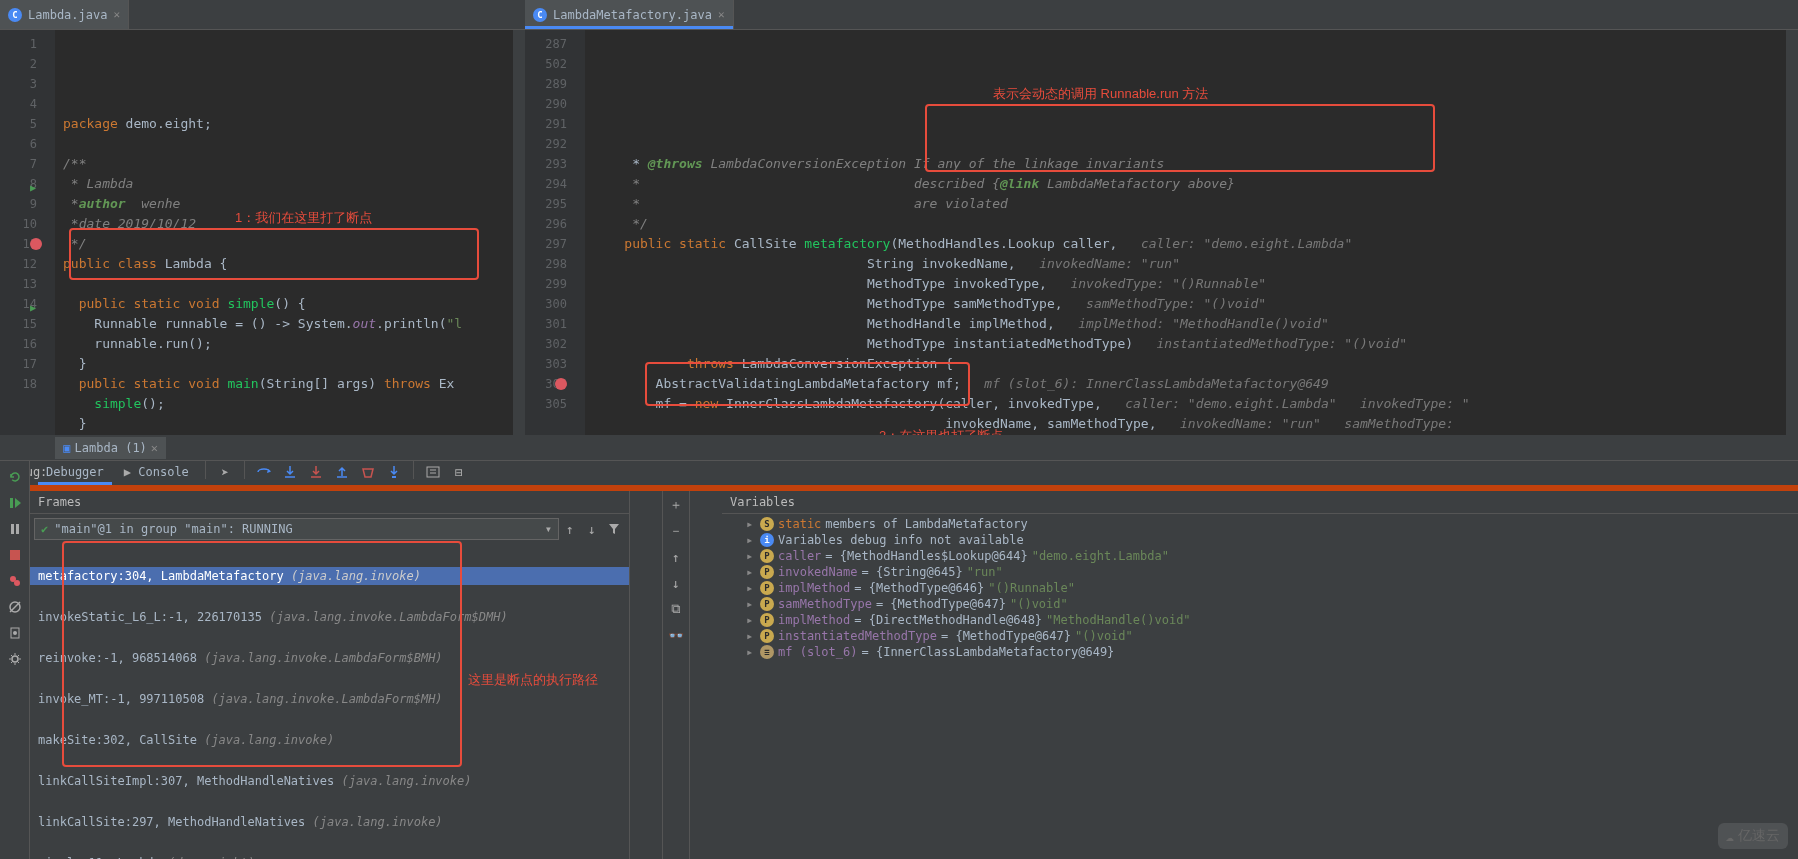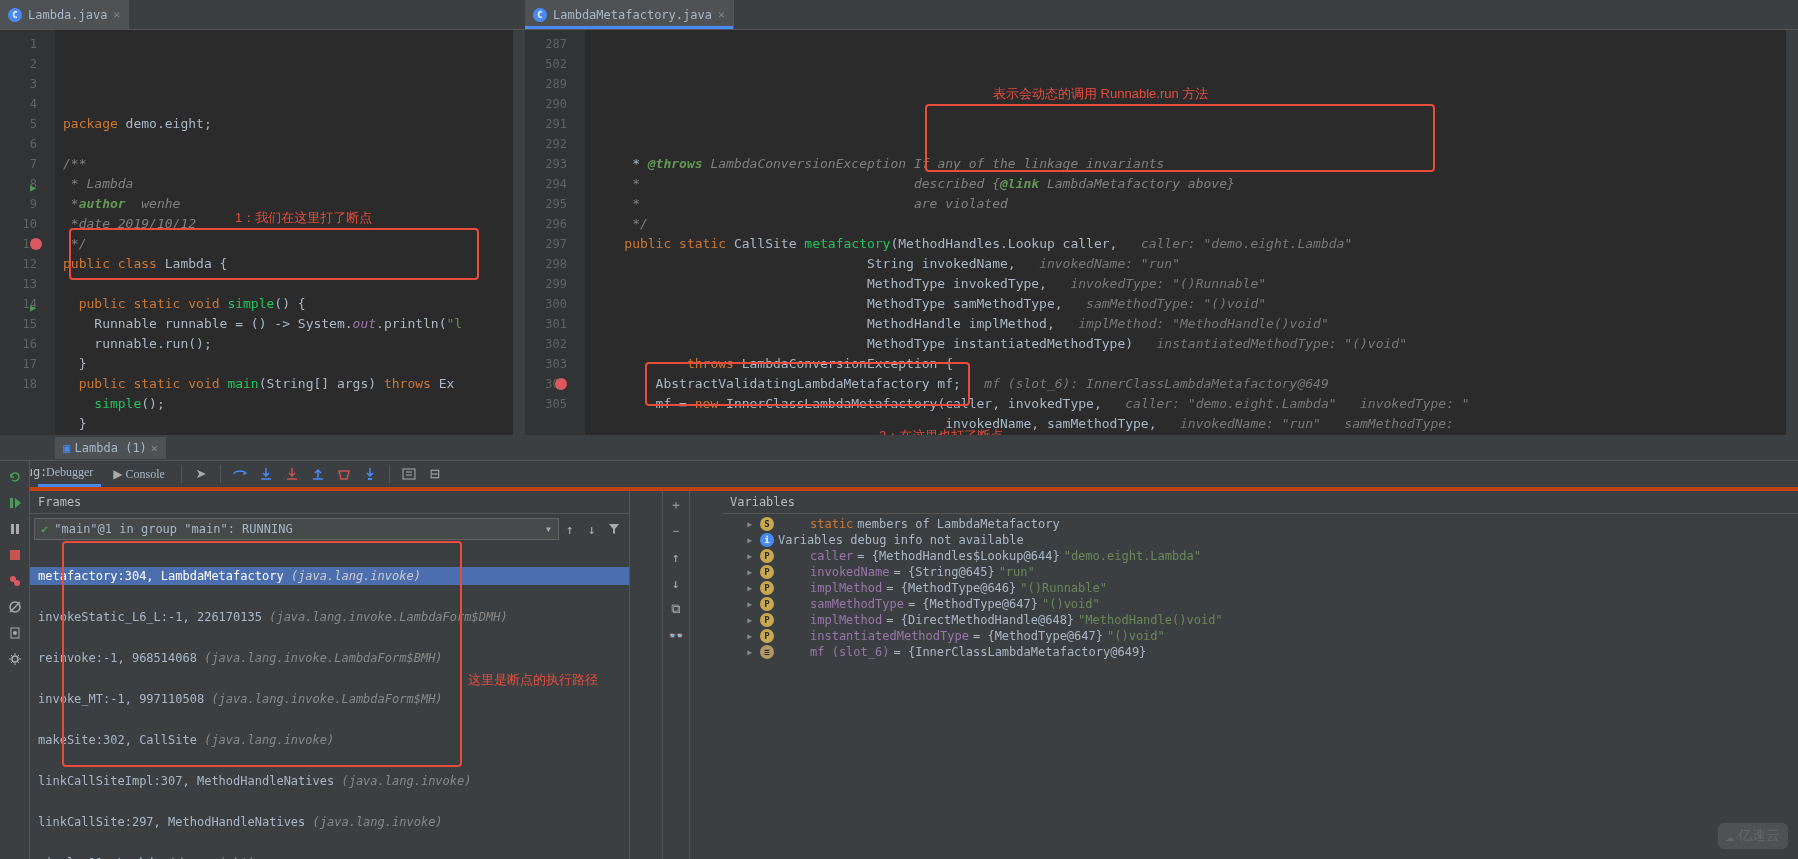--- a/index.html
+++ b/index.html
@@ -39,21 +39,21 @@
   .debug-panel { height: 424px; background: #3c3f41; display: flex; flex-direction: column; }
   .debug-tabs { display: flex; height: 26px; background: #3c3f41; align-items:center; padding-left:4px; gap:8px; border-bottom:1px solid #555;}
   .debug-tabs .label { color:#bbb; font-size:12px;margin-top:48px; }
   .debug-config { display:flex; align-items:center; gap:4px; background:#4e5254; padding:2px 8px; height:22px; font-size:12px;}
   .debug-config .close { color:#888; }
   
   .debug-body { flex:1; display:flex; }
   .debug-toolbar-left { width: 30px; background:#3c3f41; display:flex; flex-direction:column; align-items:center; gap:6px; padding-top:6px; border-right:1px solid #555;}
   .debug-toolbar-left .btn { width:20px; height:20px; display:flex; align-items:center; justify-content:center; cursor:pointer; }
   .debug-main { flex:1; display:flex; flex-direction:column; }
-  .debug-topbar { height:30px; display:flex; align-items:center; gap:4px; padding:0 8px; border-bottom:4px solid #c2410c;font-family:Liberation Serif, serif;}
+  .debug-topbar { height:30px; display:flex; gap:4px; padding:0 8px; border-bottom:6px solid #c2410c;}
   .debug-topbar .subtab { padding:4px 8px; font-size:12px; cursor:pointer; }
   .debug-topbar .subtab.active { border-bottom:3px solid #4a8af4; }
   .debug-topbar .tbtn { width:22px; height:22px; display:flex; align-items:center; justify-content:center; cursor:pointer; color:#aaa; }
   .debug-topbar .sep { width:1px; height:18px; background:#555; margin:0 4px; }
   
   .debug-split { flex:1; display:flex; position:relative;gap:32px; }
   .frames { flex:0 0 600px; display:flex; flex-direction:column; border-right:1px solid #555; }
   .frames .header { padding:4px 8px; font-size:12px; color:#bbb; border-bottom:1px solid #555;}
   .frames .thread-sel { display:flex; align-items:center; gap:0; padding:4px; }
   .frames .thread-sel .check { color:#499c54; margin-right:2px;}
@@ -67,21 +67,21 @@
   .vars { flex:1; display:flex; flex-direction:column; }
   .vars .header { padding:4px 8px; font-size:12px; color:#bbb; border-bottom:1px solid #555;}
   .vars .tree { flex:1; overflow:auto; padding:2px 4px; }
   .vars .tree .row { padding:1px 4px 1px 20px; font-size:12px; display:flex; align-items:center; gap:4px; white-space:nowrap;}
   .vars .tree .row .arrow { color:#888; width:10px; display:inline-block; }
   .vars .tree .row .badge { width:14px; height:14px; border-radius:50%; display:inline-flex; align-items:center; justify-content:center; font-size:9px; font-weight:bold; flex-shrink:0;}
   .b-s { background:#c9a94f; color:#2b2b2b;}
   .b-p { background:#c9a94f; color:#2b2b2b;}
   .b-i { background:#4a8af4; color:#fff;}
   .b-m { background:#b09765; color:#2b2b2b;}
-  .vars .tree .row .name { color:#9876aa;margin-left:32px; }
+  .vars .tree .row .name { color:#9876aa; }
   .vars .tree .row .val { color:#a9b7c6; }
   .vars .tree .row .strv { color:#6a8759; }
   .mid-toolbar { width:28px; display:flex; flex-direction:column; gap:6px; align-items:center; padding-top:4px; border-right:1px solid #555; border-left:1px solid #555;}
   .mid-toolbar .btn { width:20px; height:20px; display:flex; align-items:center; justify-content:center; cursor:pointer; color:#aaa;}
   
   svg { display:block; }
   .watermark { position:absolute; right:10px; bottom:10px; color:#666; font-size:14px; display:flex; align-items:center; gap:4px; background:rgba(255,255,255,0.1); padding:4px 8px; border-radius:6px;}
 </style>
 </head>
 <body>

